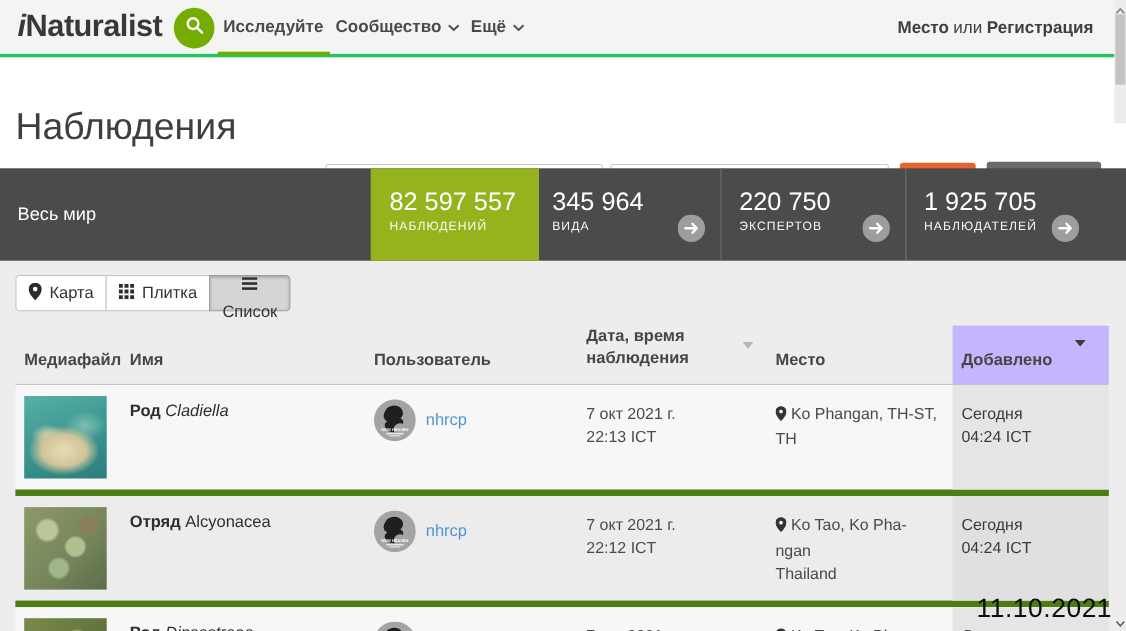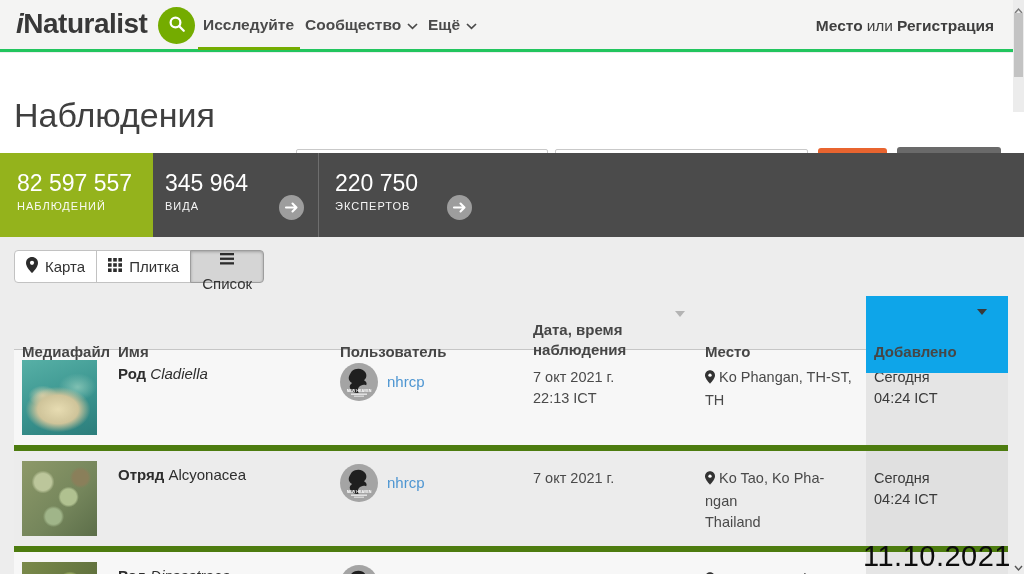--- a/index.html
+++ b/index.html
@@ -72,22 +72,22 @@
   .toggle-btn:last-child { border-radius:0 4px 4px 0; }
   .toggle-btn.active { background:#d5d5d5; border-color:#9d9d9d;
           box-shadow:inset 0 1px 3px rgba(0,0,0,.25); position:relative;flex-direction:column; }
   
   .table { position:absolute; top:296px; left:14px; width:994px; }
   .trow { display:grid; grid-template-columns:104px 222px 193px 172px 161px 142px; }
   .thead { height:54px; border-bottom:1px solid #c6c6c6; font-weight:700; color:#464646;
            font-size:15px; }
   .thead .cell { display:flex; align-items:flex-end; padding-bottom:13px; position:relative; }
   .thead .c-media { padding-left:8px; }
-  .thead .c-added-h { background:#0ea5e9; padding-left:8px; }
-  .thead .date-label { width:104px; line-height:20px;margin-top:24px; }
+  .thead .c-added-h { background:#c4b5fd; padding-left:8px; }
+  .thead .date-label { width:104px; line-height:20px; }
   .tri { width:0; height:0; border-left:5px solid transparent; border-right:5px solid transparent;
          border-top:6px solid #b4b4b4; position:absolute; cursor:pointer; }
   .tri.date-tri { right:20px; top:15px; }
   .tri.added-tri { right:21px; top:13px; border-top-color:#3a3a3a; }
   .tbody-row { border-bottom:6px solid #4d7c0f; min-height:96px; font-size:14.5px;
                color:#4a4a4a; cursor:pointer; }
   .tbody-row.bg-a { background:#f7f7f7; }
   .tbody-row.bg-b { background:#ececec; }
   .tbody-row.bg-a .c-added { background:#e5e5e5; }
   .tbody-row.bg-b .c-added { background:#e0e0e0; }
@@ -117,21 +117,21 @@
   .c-date { padding-top:17px; line-height:21px; }
   .c-place { padding-top:17px; line-height:21px; padding-right:14px; }
   .place-line1 .pin { margin-right:4px; vertical-align:-2px; }
   .c-added { padding:17px 0 0 8px; line-height:21px; color:#3a3a3a; }
   
   .scroll-top-track { position:absolute; right:0; top:0; width:11px; height:112px; background:#ececec; }
   .scroll-up { position:absolute; right:1px; top:1px; }
   .scroll-thumb { position:absolute; right:1px; top:13px; width:9px; height:64px; background:#c3c3c3; cursor:pointer; }
   .scroll-down { position:absolute; right:1px; top:558px; }
   
-  .watermark { position:absolute; right:13px; top:540px; font-size:29px; color:#0d0d0d;
+  .watermark { position:absolute; right:13px; top:540px; font-size:24px; color:#0d0d0d;
                z-index:60; letter-spacing:.5px; }
 </style>
 </head>
 <body>
 
 <div class="page">
 
   <div class="nav">
     <div class="logo"><span class="logo-i">i</span><span>Naturalist</span></div>
     <div class="nav-search-circle">
@@ -181,37 +181,48 @@
             <rect x="4" y="0.6" width="5.2" height="6.2" rx="1" fill="#fff"></rect>
             <rect y="10" width="21" height="1.8" fill="#fff"></rect>
             <rect x="11.5" y="7.4" width="5.2" height="6.2" rx="1" fill="#fff"></rect>
           </svg>
       </span>
       <span>Фильтры</span>
     </button>
   </div>
 
   <div class="stats">
+    <div class="scope">Весь мир</div>
     <div class="stat observations">
       <div class="val">82 597 557</div>
       <div class="lbl">НАБЛЮДЕНИЙ</div>
     </div>
     <div class="stat species">
       <div class="val">345 964</div>
       <div class="lbl">ВИДА</div>
       <span class="arrow-circle">
         <svg width="25" height="25" viewBox="0 0 25 25">
             <circle cx="12.5" cy="12.5" r="12.5" fill="#9d9d9d"></circle>
             <path d="M7 12.5h10M13.5 8.5l4 4-4 4" stroke="#fff" stroke-width="2.1" fill="none" stroke-linecap="round" stroke-linejoin="round"></path>
           </svg>
       </span>
     </div>
     <div class="stat identifiers">
       <div class="val">220 750</div>
       <div class="lbl">ЭКСПЕРТОВ</div>
+      <span class="arrow-circle">
+        <svg width="25" height="25" viewBox="0 0 25 25">
+            <circle cx="12.5" cy="12.5" r="12.5" fill="#9d9d9d"></circle>
+            <path d="M7 12.5h10M13.5 8.5l4 4-4 4" stroke="#fff" stroke-width="2.1" fill="none" stroke-linecap="round" stroke-linejoin="round"></path>
+          </svg>
+      </span>
+    </div>
+    <div class="stat observers">
+      <div class="val">1 925 705</div>
+      <div class="lbl">НАБЛЮДАТЕЛЕЙ</div>
       <span class="arrow-circle">
         <svg width="25" height="25" viewBox="0 0 25 25">
             <circle cx="12.5" cy="12.5" r="12.5" fill="#9d9d9d"></circle>
             <path d="M7 12.5h10M13.5 8.5l4 4-4 4" stroke="#fff" stroke-width="2.1" fill="none" stroke-linecap="round" stroke-linejoin="round"></path>
           </svg>
       </span>
     </div>
   </div>
 
   <div class="toggle-group">
@@ -325,20 +336,21 @@
               <path d="M12 8c4-3.5 11-3 13.5 1.5 1.8 3.2.6 6-1.5 7.8 2.2 1 3.3 3 2.2 5-3-1.2-5.3-.2-7.2 1.8-1.4 1.6-1.4 3.8-.4 5.8-4 .3-7.4-1.6-8.6-4.7-.8-2.2.2-4.2 2.2-5.2-3-1.3-4.2-4.3-3-7.2.8-1.8 1.8-3.6 2.8-4.8z" fill="#1f1f1f"></path>
               <text x="19" y="29" font-size="3.7" fill="#fff" text-anchor="middle" font-weight="bold" font-family="Liberation Sans, sans-serif">NEW HEAVEN</text>
               <rect x="11" y="30.5" width="16" height="1.4" fill="#e8e8e8"></rect>
               <rect x="14" y="32.6" width="10" height="1.2" fill="#e0e0e0"></rect>
             </svg>
         </span>
         <a class="username" href="#">nhrcp</a>
       </div>
       <div class="c-date">
         <div>7 окт 2021 г.</div>
+        <div>22:12 ICT</div>
       </div>
       <div class="c-place">
         <div class="place-line1"><span class="pin"><svg width="10" height="14" viewBox="0 0 12 16">
                 <path d="M6 0C2.7 0 0 2.6 0 5.9 0 10.3 6 16 6 16s6-5.7 6-10.1C12 2.6 9.3 0 6 0z" fill="#333"></path>
                 <circle cx="6" cy="5.8" r="2" fill="#fff"></circle>
               </svg></span><span>Ko Tao, Ko Pha-ngan</span></div>
         <div>Thailand</div>
       </div>
       <div class="c-added">
         <div>Сегодня</div>

